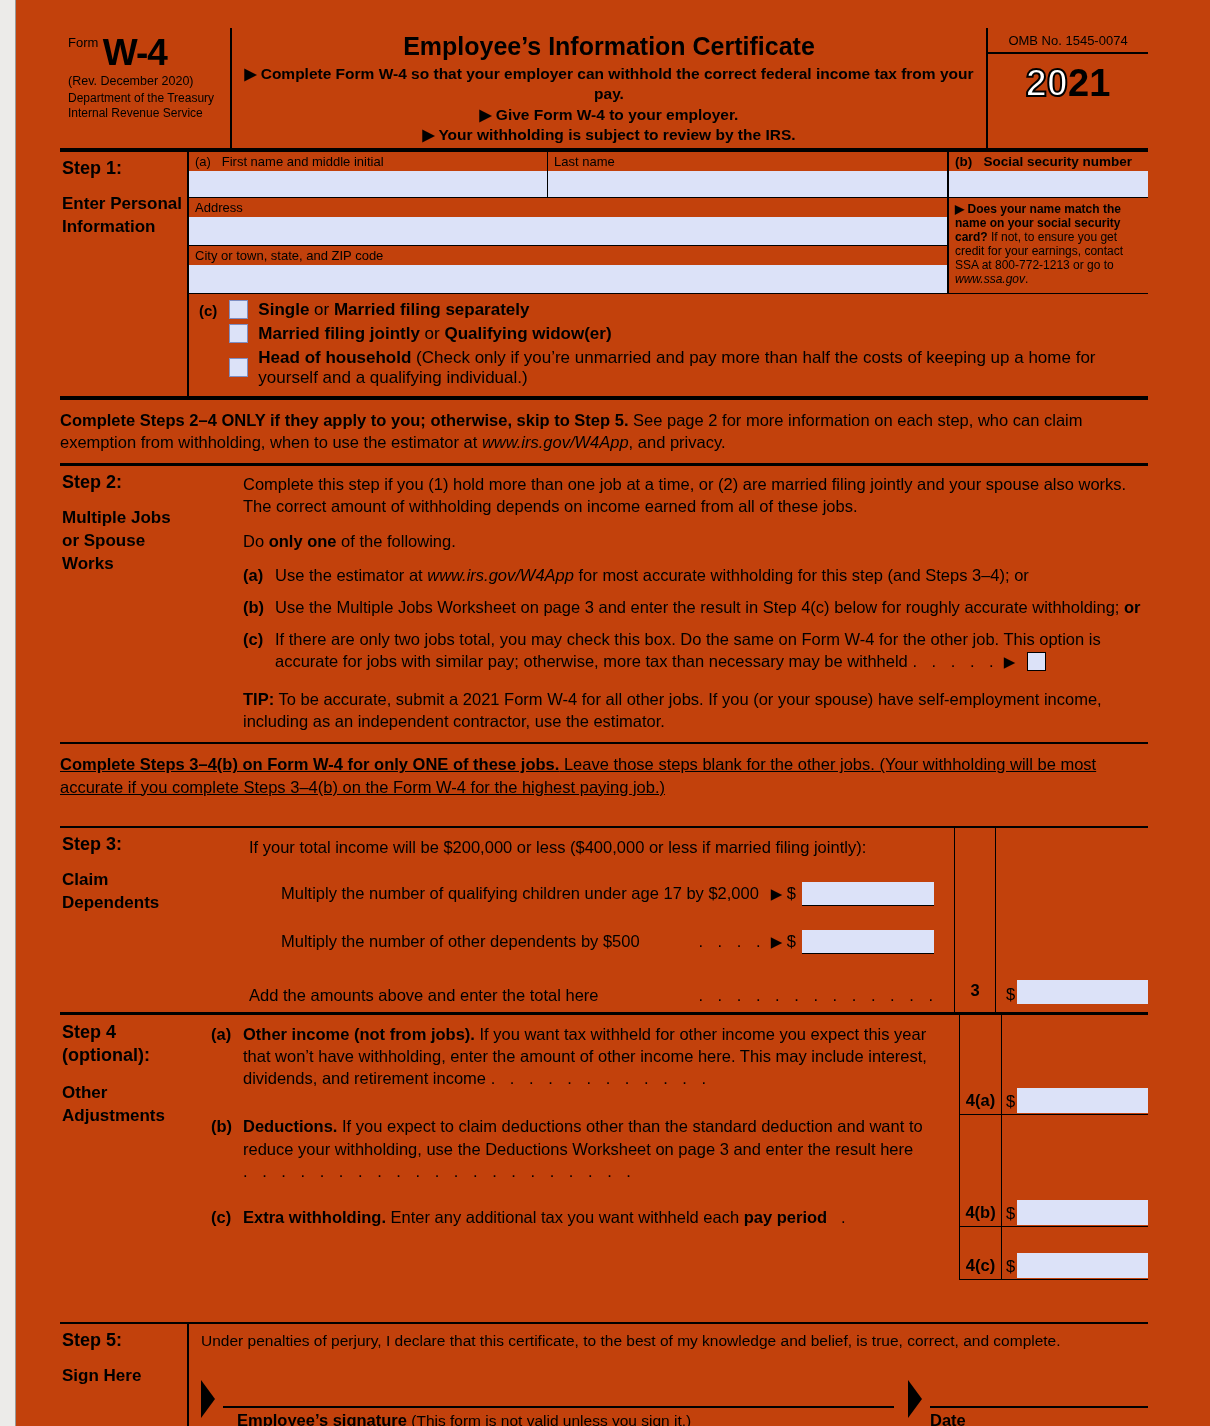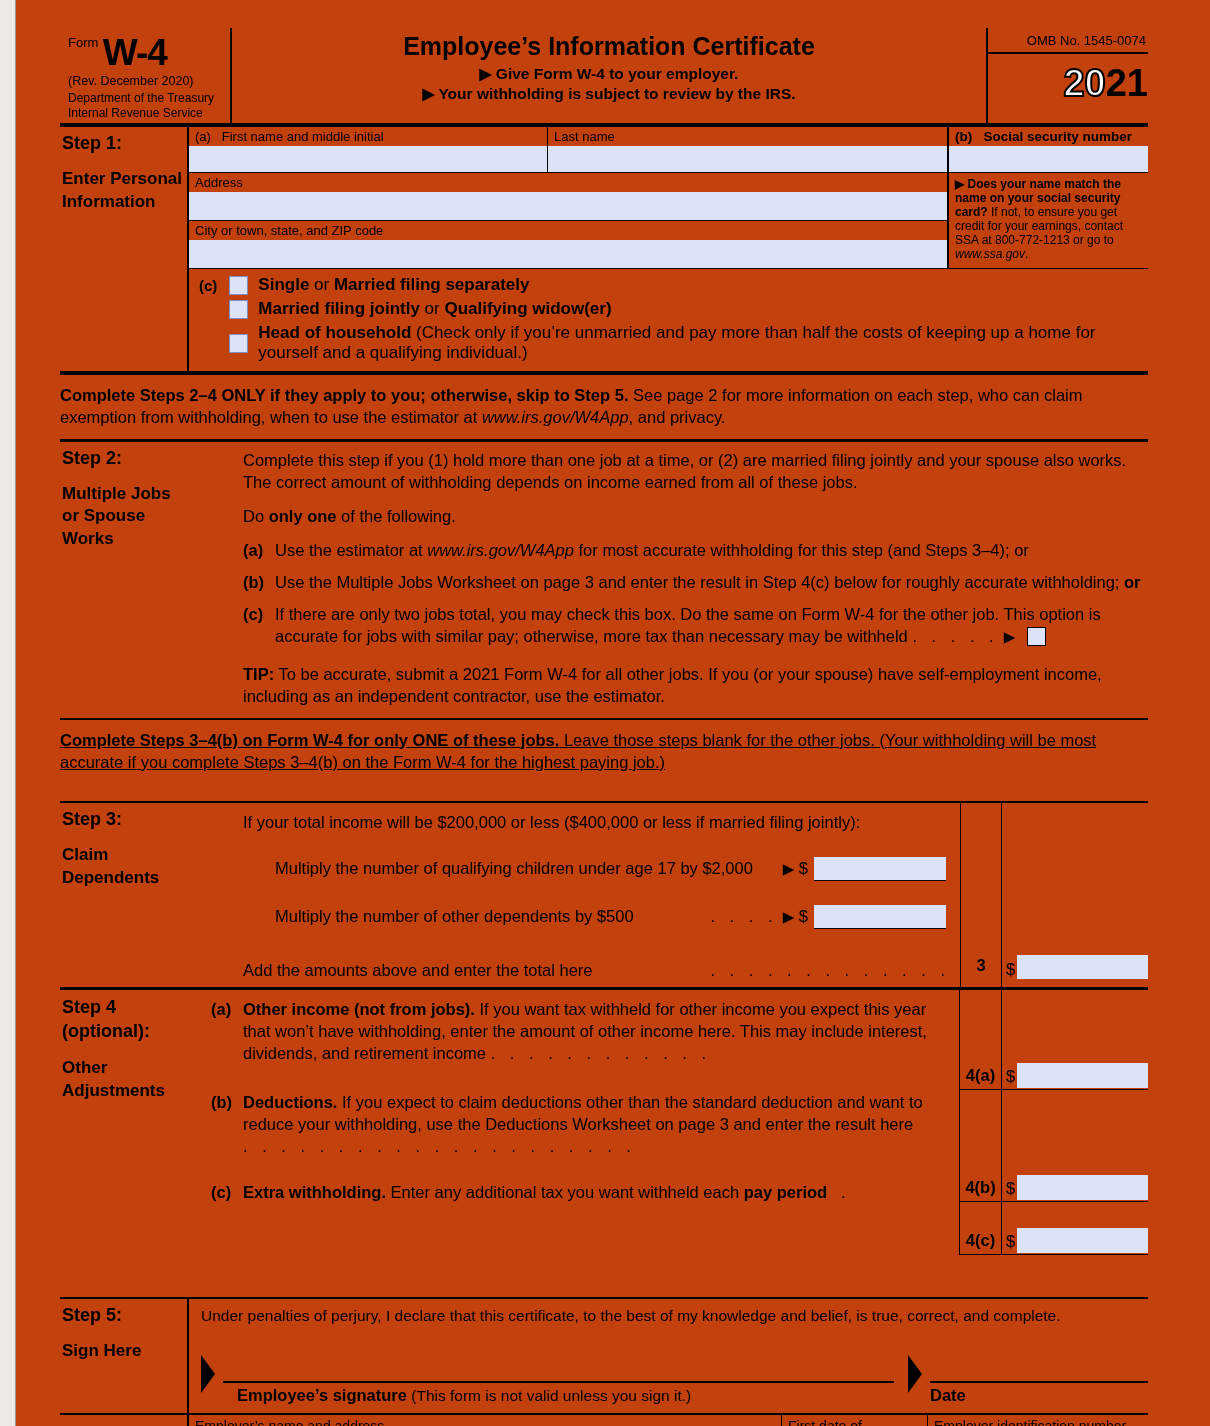--- a/index.html
+++ b/index.html
@@ -12,21 +12,21 @@
   
   .header { display:flex; border-bottom:4px solid #000; align-items:stretch; }
   .h-left { width:170px; padding:4px 6px 2px 8px; }
   .form-word { font-size:13px; vertical-align:18px; }
   .form-name { font-size:37px; font-weight:bold; letter-spacing:-1px; }
   .h-rev { font-size:12.5px; margin-top:0px; }
   .h-dept { font-size:12px; margin-top:3px; line-height:1.25; }
   .h-center { flex:1; border-left:2px solid #000; text-align:center; padding:4px 10px 2px 10px; }
   .h-title { font-size:25px; font-weight:bold; }
   .h-bullets { font-size:15.5px; font-weight:bold; line-height:1.32; margin-top:3px; }
-  .h-right { width:162px; border-left:2px solid #000; text-align:right; display:flex; flex-direction:column; }
+  .h-right { width:162px; border-left:2px solid #000; text-align:center; display:flex; flex-direction:column; }
   .omb { font-size:13px; padding:5px 2px 4px 2px; border-bottom:2px solid #000; }
   .year { font-size:38px; font-weight:800; padding-top:8px; letter-spacing:0px; }
   .year-outline { color:#fff; -webkit-text-stroke:2px #000; }
   .year-bold { color:#000; }
 
   
   .seclabel { width:127px; padding:6px 4px 0 2px; }
   .seclabel .main { font-size:18px; font-weight:bold; }
   .seclabel .sub { font-size:17px; font-weight:bold; margin-top:14px; line-height:1.35; }
   .bodytext { font-size:16.5px; line-height:1.34; }
@@ -68,21 +68,21 @@
   .sec2-body p { margin-bottom:12px; }
   .li { display:flex; margin-bottom:10px; }
   .li-label { width:32px; font-weight:bold; font-size:16.5px; flex:none; }
   .li-text { flex:1; }
   .c-endline { white-space:nowrap; }
   .arrow-sm { font-size:15px; letter-spacing:0; }
   .cb-black { display:inline-block; width:19px; height:19px; background:#dce2f8; border:1.5px solid #000; vertical-align:-4px; margin-left:12px; }
   .tip { margin-top:16px; }
 
   
-  .sec3 { display:flex; border-top:2px solid #000; border-bottom:3px solid #000; }
+  .sec3 { display:flex; border-top:2px solid #000; border-bottom:3px solid #000;gap:6px; }
   .sec3-content { flex:1; padding:8px 14px 6px 56px; }
   .s3line { display:flex; align-items:baseline; margin-top:24px; padding-left:32px; }
   .s3line .txt { white-space:nowrap; }
   .s3line .tail { margin-left:auto; display:flex; align-items:baseline; }
   .inline-input { display:inline-block; width:132px; height:24px; background:#dce2f8; border-bottom:1.5px solid #000; margin-left:6px; align-self:flex-end; }
   .s3total { display:flex; align-items:baseline; margin-top:30px; }
   .numcol { width:42px; border-left:1px solid #000; border-right:1px solid #000; display:flex; flex-direction:column; justify-content:flex-end; align-items:center; padding-bottom:12px; font-weight:bold; font-size:16.5px; }
   .amtcol { width:146px; display:flex; flex-direction:column; justify-content:flex-end; padding:0 0 8px 4px; }
   .amtrow { display:flex; align-items:flex-end; }
   .amtrow .dollar { font-size:16.5px; margin-right:2px; }
@@ -135,20 +135,21 @@
         <div><span class="form-word">Form</span> <span class="form-name">W-4</span></div>
         <div class="h-rev">(Rev. December 2020)</div>
         <div class="h-dept">
           <div>Department of the Treasury</div>
           <div>Internal Revenue Service</div>
         </div>
       </div>
       <div class="h-center">
         <div class="h-title">Employee’s Information Certificate</div>
         <div class="h-bullets">
+          <div>▶ Complete Form W-4 so that your employer can withhold the correct federal income tax from your pay.</div>
           <div>▶ Give Form W-4 to your employer.</div>
           <div>▶ Your withholding is subject to review by the IRS.</div>
         </div>
       </div>
       <div class="h-right">
         <div class="omb">OMB No. 1545-0074</div>
         <div class="year"><span class="year-outline">20</span><span class="year-bold">21</span></div>
       </div>
     </div>
 

